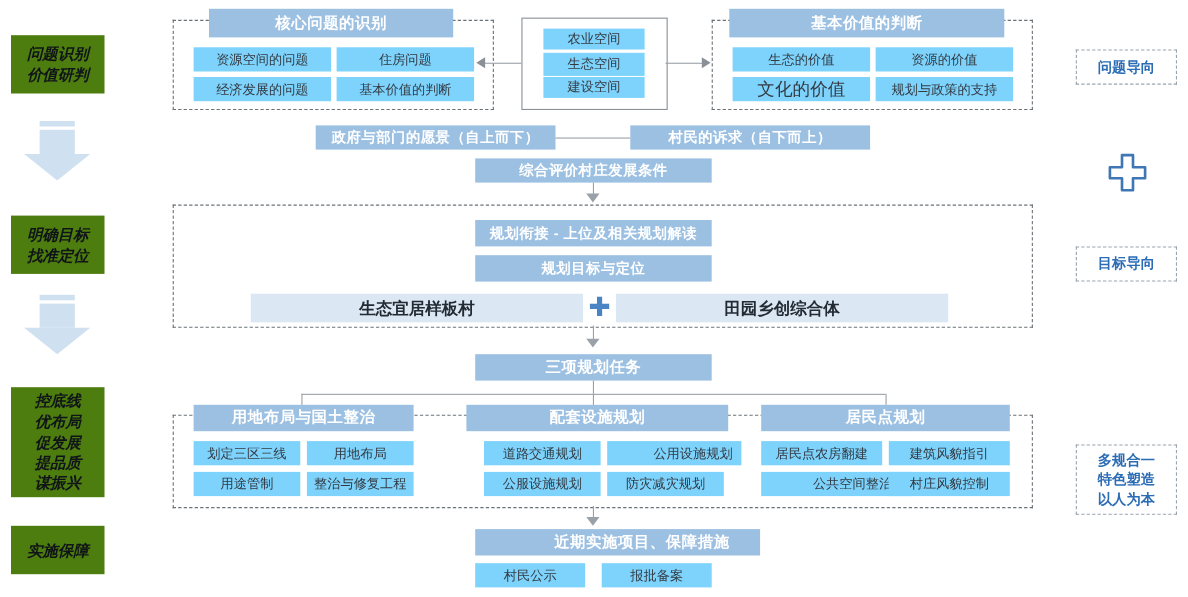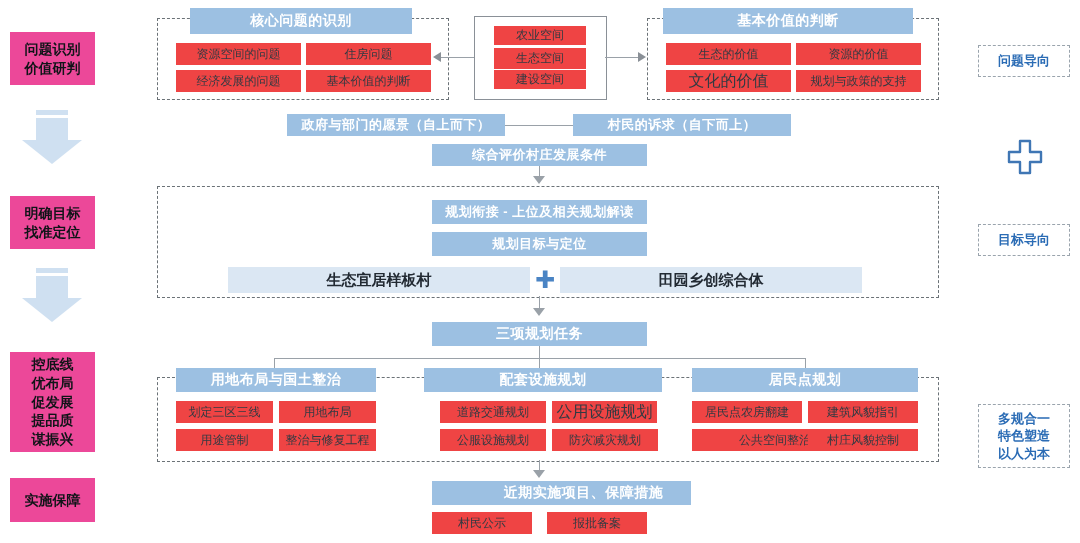--- a/index.html
+++ b/index.html
@@ -10,31 +10,32 @@
   }
   #stage{position:relative;width:1080px;height:543px;}
 
   
   .hdr{            
     position:absolute;background:#9cc0e2;color:#ffffff;
     font-weight:bold;display:flex;align-items:center;justify-content:center;
     text-align:center;letter-spacing:.5px;
   }
   .lite{           
-    position:absolute;background:#ef4444;color:#333a42;
+    position:absolute;background:#7dd3fc;color:#333a42;
     display:flex;align-items:center;justify-content:center;text-align:center;
   }
   .litewide{       
     position:absolute;background:#dbe7f3;color:#222a33;font-weight:bold;
     display:flex;align-items:center;justify-content:center;text-align:center;
   }
   .stage-label{    
-    position:absolute;background:#ec4899;color:#101418;font-weight:bold;
+    position:absolute;background:#4d7c0f;color:#101418;font-weight:bold;
     display:flex;align-items:center;justify-content:center;text-align:center;
     line-height:1.35;
+    font-style:italic;
   }
   .side-tag{       
     position:absolute;border:1px dashed #9aa4ad;color:#2b6cb5;font-weight:bold;
     display:flex;align-items:center;justify-content:center;text-align:center;
     line-height:1.35;background:#ffffff;
   }
   .dashbox{position:absolute;border:1px dashed #6b7277;background:transparent;}
   .solidbox{position:absolute;border:1.5px solid #8a9097;background:#ffffff;}
 
   
@@ -164,21 +165,21 @@
   <div class="dashbox" style="left:157px;top:377px;width:780px;height:83px;"></div>
 
   <div class="hdr" style="left:176px;top:368px;width:200px;height:24px;font-size:14px;">用地布局与国土整治</div>
   <div class="lite" style="left:176px;top:401px;width:97px;height:22px;font-size:12px;">划定三区三线</div>
   <div class="lite" style="left:279px;top:401px;width:97px;height:22px;font-size:12px;">用地布局</div>
   <div class="lite" style="left:176px;top:429px;width:97px;height:22px;font-size:12px;">用途管制</div>
   <div class="lite" style="left:279px;top:429px;width:97px;height:22px;font-size:12px;">整治与修复工程</div>
 
   <div class="hdr" style="left:424px;top:368px;width:238px;height:24px;font-size:14px;">配套设施规划</div>
   <div class="lite" style="left:440px;top:401px;width:106px;height:22px;font-size:12px;">道路交通规划</div>
-  <div class="lite" style="left:552px;top:401px;width:105px;height:22px;font-size:16px;">公用设施规划</div>
+  <div class="lite" style="left:552px;top:401px;width:88px;height:22px;font-size:12px;padding-left:34px;">公用设施规划</div>
   <div class="lite" style="left:440px;top:429px;width:106px;height:22px;font-size:12px;">公服设施规划</div>
   <div class="lite" style="left:552px;top:429px;width:106px;height:22px;font-size:12px;">防灾减灾规划</div>
 
   <div class="hdr" style="left:692px;top:368px;width:226px;height:24px;font-size:14px;">居民点规划</div>
   <div class="lite" style="left:692px;top:401px;width:110px;height:22px;font-size:12px;">居民点农房翻建</div>
   <div class="lite" style="left:808px;top:401px;width:110px;height:22px;font-size:12px;">建筑风貌指引</div>
   <div class="lite" style="left:692px;top:429px;width:110px;height:22px;font-size:12px;padding-left:28px;">公共空间整治</div>
   <div class="lite" style="left:808px;top:429px;width:110px;height:22px;font-size:12px;">村庄风貌控制</div>
 
   <div class="vline" style="left:539px;top:460px;height:12px;"></div>

